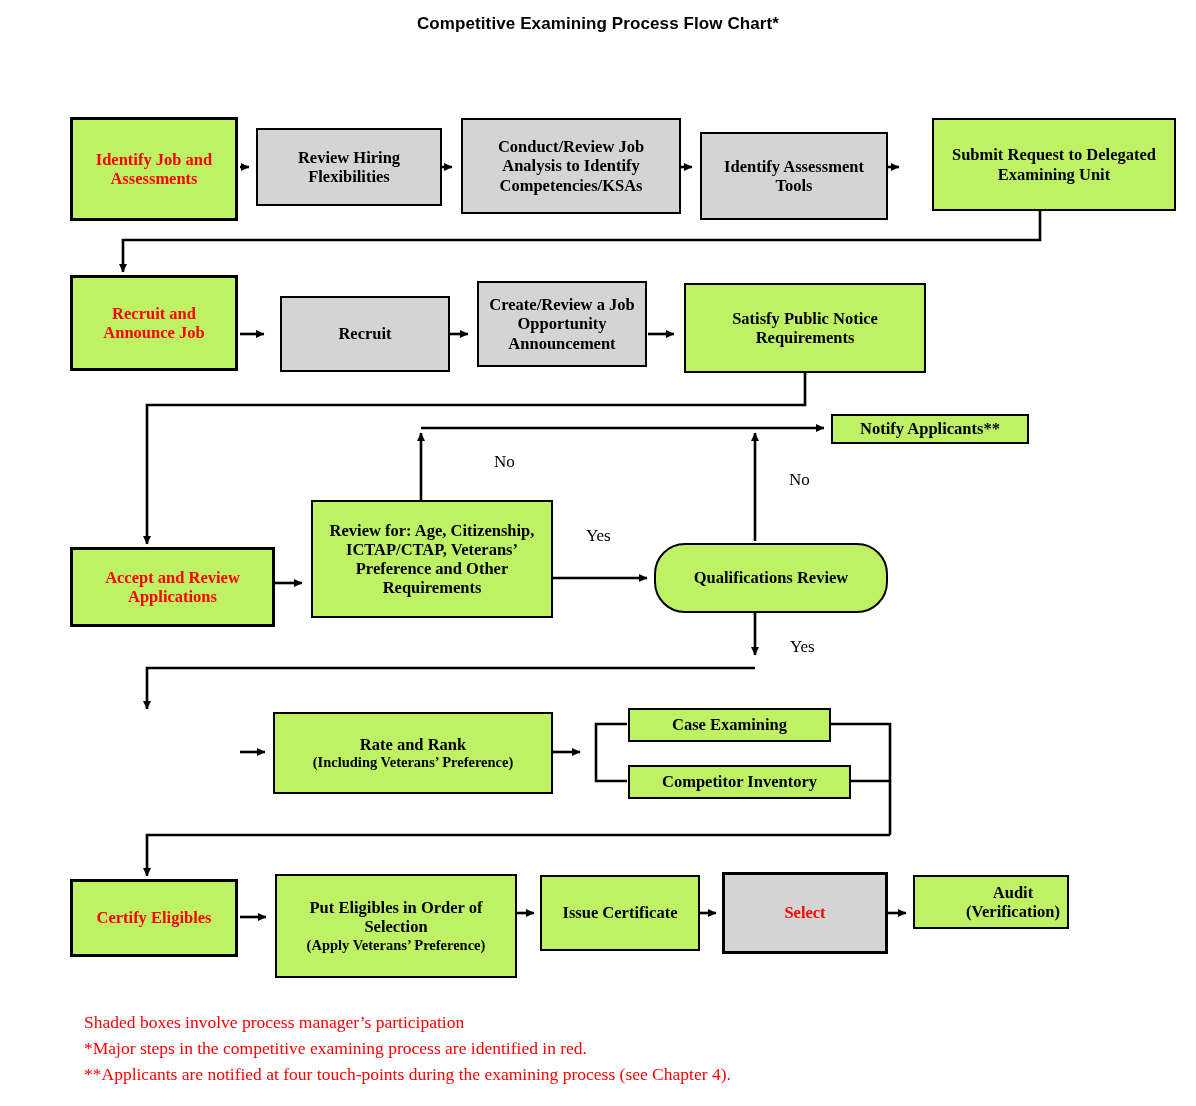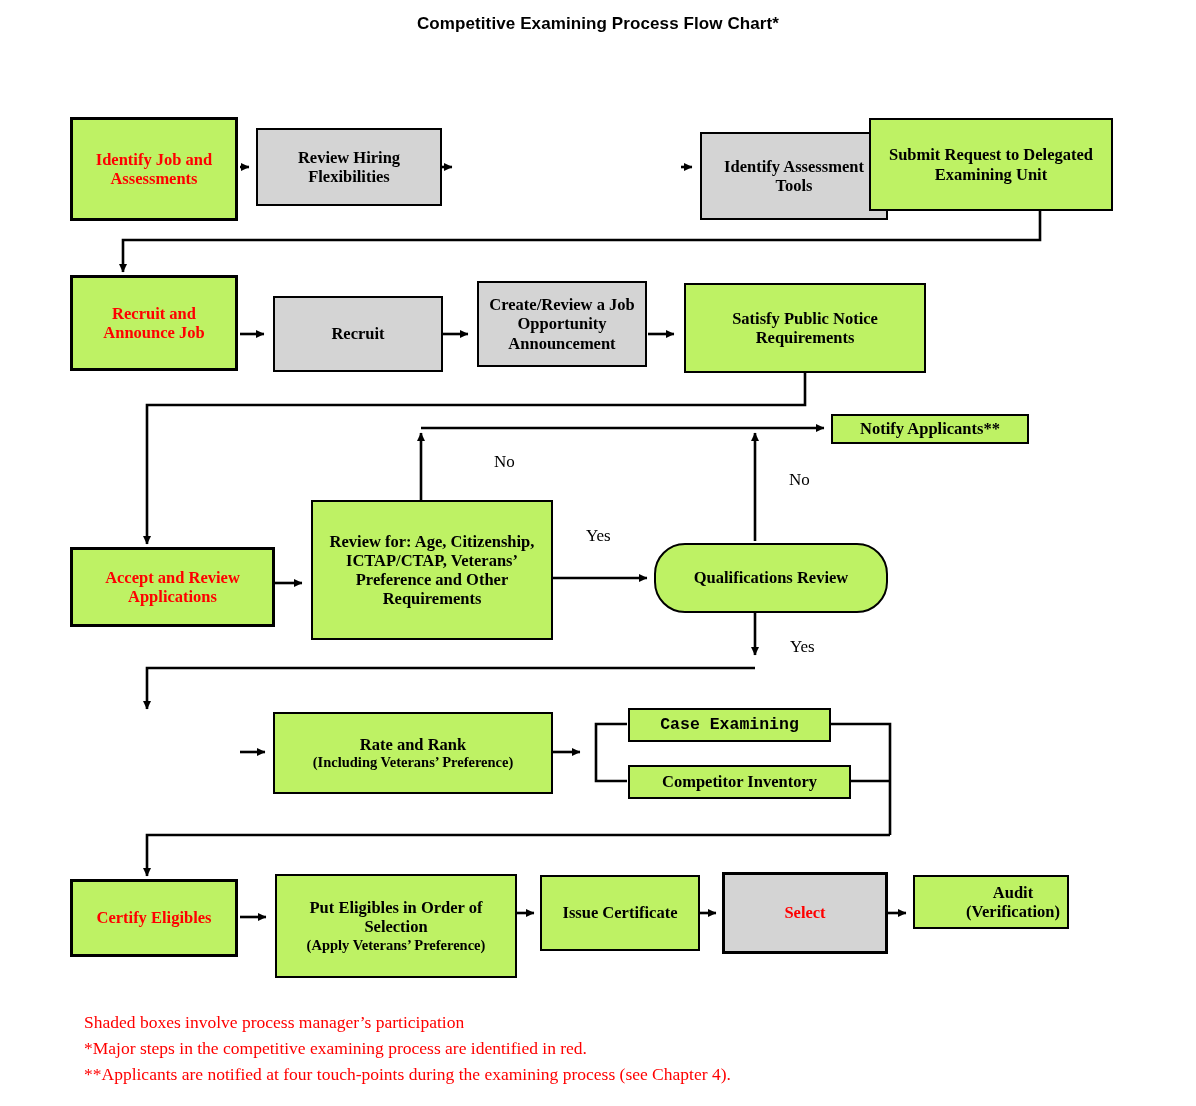--- a/index.html
+++ b/index.html
@@ -149,34 +149,37 @@
   </svg>
 
   <div class="node major" style="left:70px; top:117px; width:168px; height:104px;">
     <span class="txt">Identify Job and Assessments</span>
   </div>
 
   <div class="node thin shaded" style="left:256px; top:128px; width:186px; height:78px;">
     <span class="txt">Review Hiring Flexibilities</span>
   </div>
 
+  <div class="node thin shaded" style="left:461px; top:118px; width:220px; height:96px;">
+    <span class="txt">Conduct/Review Job Analysis to Identify Competencies/KSAs</span>
+  </div>
 
   <div class="node thin shaded" style="left:700px; top:132px; width:188px; height:88px;">
     <span class="txt">Identify Assessment Tools</span>
   </div>
 
-  <div class="node thin" style="left:869px; top:118px; width:244px; height:93px;">
+  <div class="node thin" style="left:932px; top:118px; width:244px; height:93px;">
     <span class="txt">Submit Request to Delegated Examining Unit</span>
   </div>
 
   <div class="node major" style="left:70px; top:275px; width:168px; height:96px;">
     <span class="txt">Recruit and Announce Job</span>
   </div>
 
-  <div class="node thin shaded" style="left:273px; top:296px; width:170px; height:76px;justify-content:flex-end;">
+  <div class="node thin shaded" style="left:280px; top:296px; width:170px; height:76px;justify-content:flex-end;">
     <span class="txt">Recruit</span>
   </div>
 
   <div class="node thin shaded" style="left:477px; top:281px; width:170px; height:86px;">
     <span class="txt">Create/Review a Job Opportunity Announcement</span>
   </div>
 
   <div class="node thin" style="left:684px; top:283px; width:242px; height:90px;">
     <span class="txt">Satisfy Public Notice Requirements</span>
   </div>
@@ -187,37 +190,37 @@
 
   <div class="edge-label" style="left:494px; top:452px;">No</div>
   <div class="edge-label" style="left:789px; top:470px;">No</div>
   <div class="edge-label" style="left:586px; top:526px;">Yes</div>
   <div class="edge-label" style="left:790px; top:637px;">Yes</div>
 
   <div class="node major" style="left:70px; top:547px; width:205px; height:80px;">
     <span class="txt">Accept and Review Applications</span>
   </div>
 
-  <div class="node thin" style="left:311px; top:500px; width:242px; height:140px;">
+  <div class="node thin" style="left:311px; top:500px; width:242px; height:118px;">
     <span class="txt">Review for: Age, Citizenship, ICTAP/CTAP, Veterans’ Preference and Other Requirements</span>
   </div>
 
   <div class="node thin" style="left:654px; top:543px; width:234px; height:70px;border-radius:31px;">
     <span class="txt">Qualifications Review</span>
   </div>
 
 
   <div class="node thin" style="left:273px; top:712px; width:280px; height:82px;">
     <span class="txt">
       <span>Rate and Rank</span>
       <span class="sub">(Including Veterans’ Preference)</span>
     </span>
   </div>
 
-  <div class="node thin" style="left:628px; top:708px; width:203px; height:34px;font-family:Liberation Mono, monospace;">
+  <div class="node thin" style="left:628px; top:708px; width:203px; height:34px;">
     <span class="txt">Case Examining</span>
   </div>
 
   <div class="node thin" style="left:628px; top:765px; width:223px; height:34px;">
     <span class="txt">Competitor Inventory</span>
   </div>
 
   <div class="node major" style="left:70px; top:879px; width:168px; height:78px;">
     <span class="txt">Certify Eligibles</span>
   </div>

